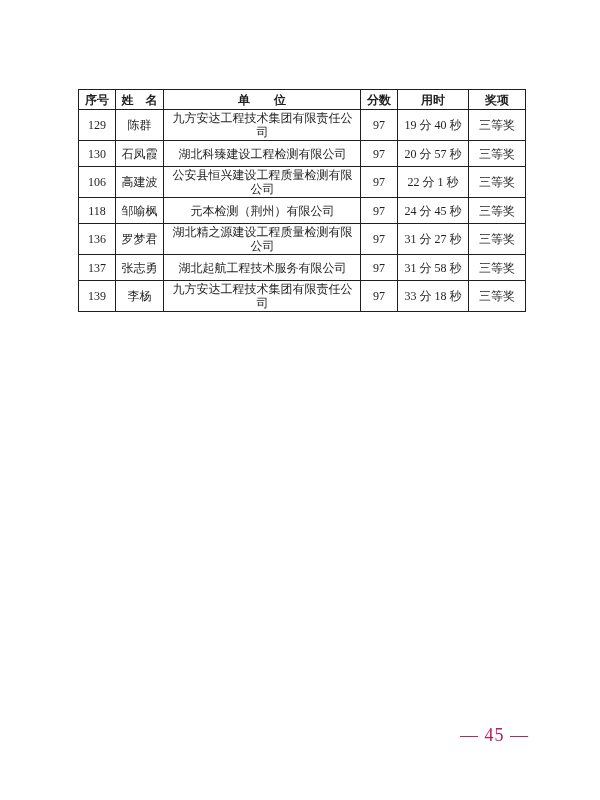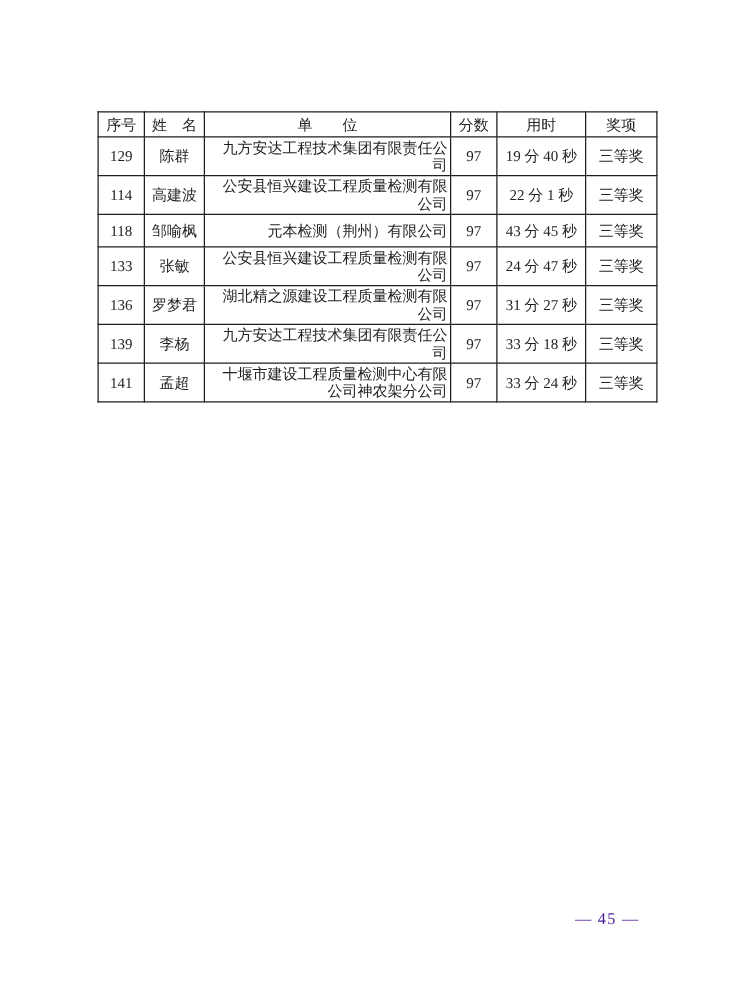--- a/index.html
+++ b/index.html
@@ -28,38 +28,38 @@
     font-size: 12px;
     line-height: 14px;
     padding: 1px 2px;
     text-align: center;
     vertical-align: middle;
     font-weight: normal;
     overflow: hidden;
   }
   .award-table th {
     height: 17px;
-    font-weight: normal;
+    font-weight: bold;
   }
   .award-table td {
     height: 23px;
   }
   .award-table td.unit-cell {
-    text-align: right;
+    text-align: center;
     padding-left: 3px;
     padding-right: 2px;
     word-break: break-all;
   }
   .page-footer {
     position: absolute;
     left: 460px;
     top: 727px;
-    font-size: 13px;
+    font-size: 18px;
     line-height: 16px;
-    color: #4c1d95;
+    color: #be185d;
     letter-spacing: 1px;
     white-space: nowrap;
   }
 </style>
 </head>
 <body>
 
 <table class="award-table">
   <colgroup>
     <col style="width:37px">
@@ -82,63 +82,63 @@
   <tbody>
     <tr>
       <td>129</td>
       <td>陈群</td>
       <td class="unit-cell">九方安达工程技术集团有限责任公司</td>
       <td>97</td>
       <td>19 分 40 秒</td>
       <td>三等奖</td>
     </tr>
     <tr>
-      <td>114</td>
+      <td>130</td>
+      <td>石凤霞</td>
+      <td class="unit-cell">湖北科臻建设工程检测有限公司</td>
+      <td>97</td>
+      <td>20 分 57 秒</td>
+      <td>三等奖</td>
+    </tr>
+    <tr>
+      <td>106</td>
       <td>高建波</td>
       <td class="unit-cell">公安县恒兴建设工程质量检测有限公司</td>
       <td>97</td>
       <td>22 分 1 秒</td>
       <td>三等奖</td>
     </tr>
     <tr>
       <td>118</td>
       <td>邹喻枫</td>
       <td class="unit-cell">元本检测（荆州）有限公司</td>
       <td>97</td>
-      <td>43 分 45 秒</td>
-      <td>三等奖</td>
-    </tr>
-    <tr>
-      <td>133</td>
-      <td>张敏</td>
-      <td class="unit-cell">公安县恒兴建设工程质量检测有限公司</td>
-      <td>97</td>
-      <td>24 分 47 秒</td>
+      <td>24 分 45 秒</td>
       <td>三等奖</td>
     </tr>
     <tr>
       <td>136</td>
       <td>罗梦君</td>
       <td class="unit-cell">湖北精之源建设工程质量检测有限公司</td>
       <td>97</td>
       <td>31 分 27 秒</td>
       <td>三等奖</td>
     </tr>
     <tr>
+      <td>137</td>
+      <td>张志勇</td>
+      <td class="unit-cell">湖北起航工程技术服务有限公司</td>
+      <td>97</td>
+      <td>31 分 58 秒</td>
+      <td>三等奖</td>
+    </tr>
+    <tr>
       <td>139</td>
       <td>李杨</td>
       <td class="unit-cell">九方安达工程技术集团有限责任公司</td>
       <td>97</td>
       <td>33 分 18 秒</td>
-      <td>三等奖</td>
-    </tr>
-    <tr>
-      <td>141</td>
-      <td>孟超</td>
-      <td class="unit-cell">十堰市建设工程质量检测中心有限公司神农架分公司</td>
-      <td>97</td>
-      <td>33 分 24 秒</td>
       <td>三等奖</td>
     </tr>
   </tbody>
 </table>
 
 <div class="page-footer">— 45 —</div>
 
 </body></html>

